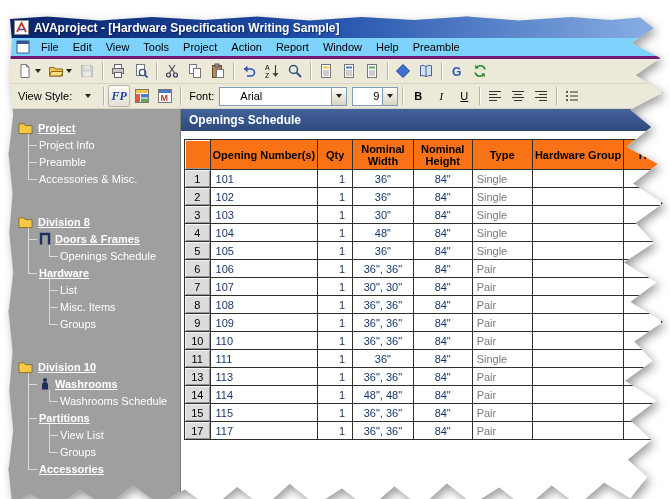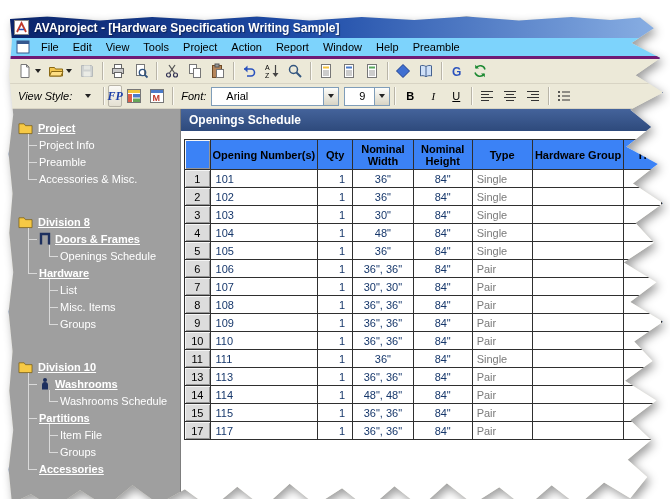--- a/index.html
+++ b/index.html
@@ -39,26 +39,26 @@
   
   .toolbar { height:25px; flex:0 0 25px; display:flex; align-items:center; background:#ECE9D8;
     border-bottom:1px solid #d8d4c4; padding-left:5px; gap:1px; }
   .tb-btn { min-width:22px; height:22px; display:flex; align-items:center; justify-content:center;
     border:1px solid transparent; border-radius:2px; }
   .tb-btn.disabled { opacity:.55; }
   .tb-sep { width:1px; height:18px; background:#b9b5a8; box-shadow:1px 0 0 #fbfaf4; margin:0 3px; flex:0 0 1px; }
   .caret-down { width:0; height:0; border-left:3px solid transparent; border-right:3px solid transparent;
     border-top:4px solid #222; display:inline-block; }
   .with-caret { gap:2px; padding:0 2px; }
-  .tb-label { padding:0 4px; white-space:nowrap;font-style:italic; }
+  .tb-label { padding:0 4px; white-space:nowrap; }
   .combo { height:19px; background:#fff; border:1px solid #7f9db9; display:flex; align-items:stretch; }
-  .combo .val { padding:2px 4px 0 14px; white-space:nowrap; overflow:hidden; flex:1; }
+  .combo .val { padding:2px 4px 0 4px; white-space:nowrap; overflow:hidden; flex:1;margin-left:16px; }
   .combo .drop { width:15px; background:linear-gradient(#fdfdfb,#d8d4c4); border-left:1px solid #7f9db9;
     display:flex; align-items:center; justify-content:center; }
-  .fmt-btn { width:14px; height:22px; display:flex; align-items:center; justify-content:center;
+  .fmt-btn { width:22px; height:22px; display:flex; align-items:center; justify-content:center;
     border:1px solid #b9b5a8; border-radius:2px; background:linear-gradient(#fbfaf6,#e4e0d2); font-size:12px; }
   .fp-text { color:#1d3fa8; font-weight:bold; font-family:"Liberation Serif", serif; font-style:italic; }
   .b-bold { font-weight:bold; } .b-italic { font-style:italic; font-family:"Liberation Serif",serif; }
   .b-under { text-decoration:underline; }
   
   .workspace { flex:1 1 auto; display:flex; min-height:0; }
   .sidebar { width:172px; flex:0 0 172px; background:#9f9f9f; border-right:1px solid #7d7d7d;
     padding:10px 4px 0 9px; overflow:hidden; }
   .tree { color:#fff; }
   .tree-section { margin-bottom:26px; }
@@ -71,21 +71,21 @@
   .node::after { content:""; position:absolute; left:3px; top:9px; width:9px; border-top:1px solid #d9d9d9; }
   .node-row { display:flex; align-items:center; gap:4px; min-height:17px; }
   .group-label { font-weight:bold; text-decoration:underline; }
   .main { flex:1 1 auto; background:#fff; display:flex; flex-direction:column; min-width:0; }
   .main-header { height:22px; flex:0 0 22px; background:linear-gradient(#44639b,#2e4a7c); color:#fff;
     font-weight:bold; font-size:12px; display:flex; align-items:center; padding-left:8px; }
   .table-area { padding:8px 0 0 3px; }
   
   table.grid { border-collapse:collapse; table-layout:fixed; font-size:11px; }
   table.grid th, table.grid td { border:1px solid #2f2f2f; overflow:hidden; white-space:nowrap; }
-  table.grid thead th { background:#3b82f6; font-weight:bold; height:30px; text-align:center; padding:1px 2px; }
+  table.grid thead th { background:#f97316; font-weight:bold; height:30px; text-align:center; padding:1px 2px; }
   td.rownum, th.corner { background:#dcdcdc; box-shadow:inset 1px 1px 0 #f6f6f6, inset -1px -1px 0 #969696;
     text-align:center; color:#000; }
   th.corner { background-color:#dcdcdc;
     background-image:linear-gradient(to bottom right, transparent 47%, #7d7d7d 47%, #7d7d7d 53%, transparent 53%); }
   table.grid tbody td { height:18px; padding:1px 4px; }
   .c-open { color:#16376b; text-align:left; padding-left:5px !important;margin-left:32px; }
   .c-qty  { color:#16376b; text-align:right; padding-right:7px !important; }
   .c-w, .c-h { color:#16376b; text-align:center; }
   .c-type { color:#7a7a7a; text-align:left; }
   svg { display:block; }
@@ -449,21 +449,21 @@
                     </div>
               </div>
             </div>
             <div class="node">
               <div class="node-row">
                 <span class="group-label">Partitions</span>
               </div>
               <div class="tree-children">
                 <div class="node">
                       <div class="node-row">
-                        <span class="leaf-label">Item File</span>
+                        <span class="leaf-label">View List</span>
                       </div>
                     </div>
                 <div class="node">
                       <div class="node-row">
                         <span class="leaf-label">Groups</span>
                       </div>
                     </div>
               </div>
             </div>
             <div class="node">

